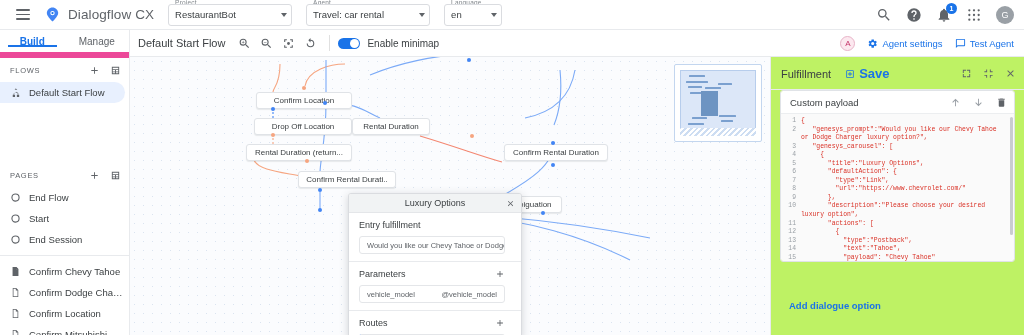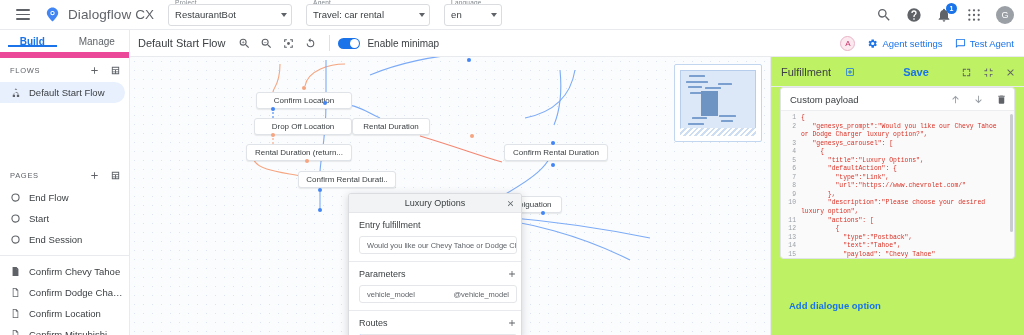--- a/index.html
+++ b/index.html
@@ -166,21 +166,21 @@
     box-shadow: 0 2px 8px rgba(60,64,67,.22);
     overflow: hidden; z-index: 18;
   }
   .luxhead {
     height: 19px; background: #f1f3f4; border-bottom: 1px solid #e4e6e9;
     display: flex; align-items: center; justify-content: center; position: relative;
     font-size: 9px; color: #3c4043;
   }
   .luxclose { position: absolute; right: 6px; top: 5px; width: 9px; height: 9px; cursor: pointer; }
   .luxclose svg { display: block; width: 9px; height: 9px; fill: #5f6368; }
-  .luxsec { padding: 7px 4px 0 10px; border-radius: 8px; }
+  .luxsec { padding: 7px 16px 0 10px; border-radius: 8px; }
   .luxsecrow { display: flex; align-items: center; }
   .luxtitle { font-size: 9px; color: #3c4043; }
   .luxplus { margin-left: auto; width: 10px; height: 10px; cursor: pointer; }
   .luxplus svg { display: block; width: 10px; height: 10px; fill: #5f6368; }
   .luxbox {
     margin: 6px 0 7px 0; border: 1px solid #e4e6e9; border-radius: 3px;
     height: 18px; display: flex; align-items: center; padding: 0 7px;
     font-size: 7.5px; color: #5f6368; white-space: nowrap; overflow: hidden;
   }
   .luxbox .right { margin-left: auto; padding-left: 8px; }
@@ -193,21 +193,21 @@
 
   
   .rpanel {
     position: absolute; top: 57px; right: 0; width: 254px; height: 278px;
     background: #bef264; border-left: 1px solid #e8eaed; overflow: hidden;
   }
   .rphead { display: flex; align-items: center; padding: 9px 8px 8px 10px; }
   .rptitle { font-size: 11px; color: #3c4043; }
   .rpsave { display: flex; align-items: center; gap: 4px; margin-left: 14px; cursor: pointer; }
   .rpsave svg { display: block; width: 10px; height: 10px; fill: #1a73e8; }
-  .rpsave .lbl { font-size: 11px; color: #1a73e8; font-weight: bold; margin-left: 44px; }
+  .rpsave .lbl { font-size: 13px; color: #1a73e8; font-weight: bold; }
   .rpicons { margin-left: auto; display: flex; align-items: center; gap: 11px; }
   .rpicons .ri { width: 11px; height: 11px; cursor: pointer; }
   .rpicons .ri svg { display: block; width: 11px; height: 11px; fill: #5f6368; }
   .rpsep { height: 1px; background: #e8eaed; }
   .rpdesc { padding: 8px 10px 8px 10px; font-size: 8.5px; line-height: 1.5; color: #5f6368; }
   .rpdesc a { color: #5f6368; text-decoration: underline; }
 
   .payload {
     margin: 0 9px; border: 1px solid #e0e3e7; border-radius: 3px; overflow: hidden;
     height: 172px; display: flex; flex-direction: column;

